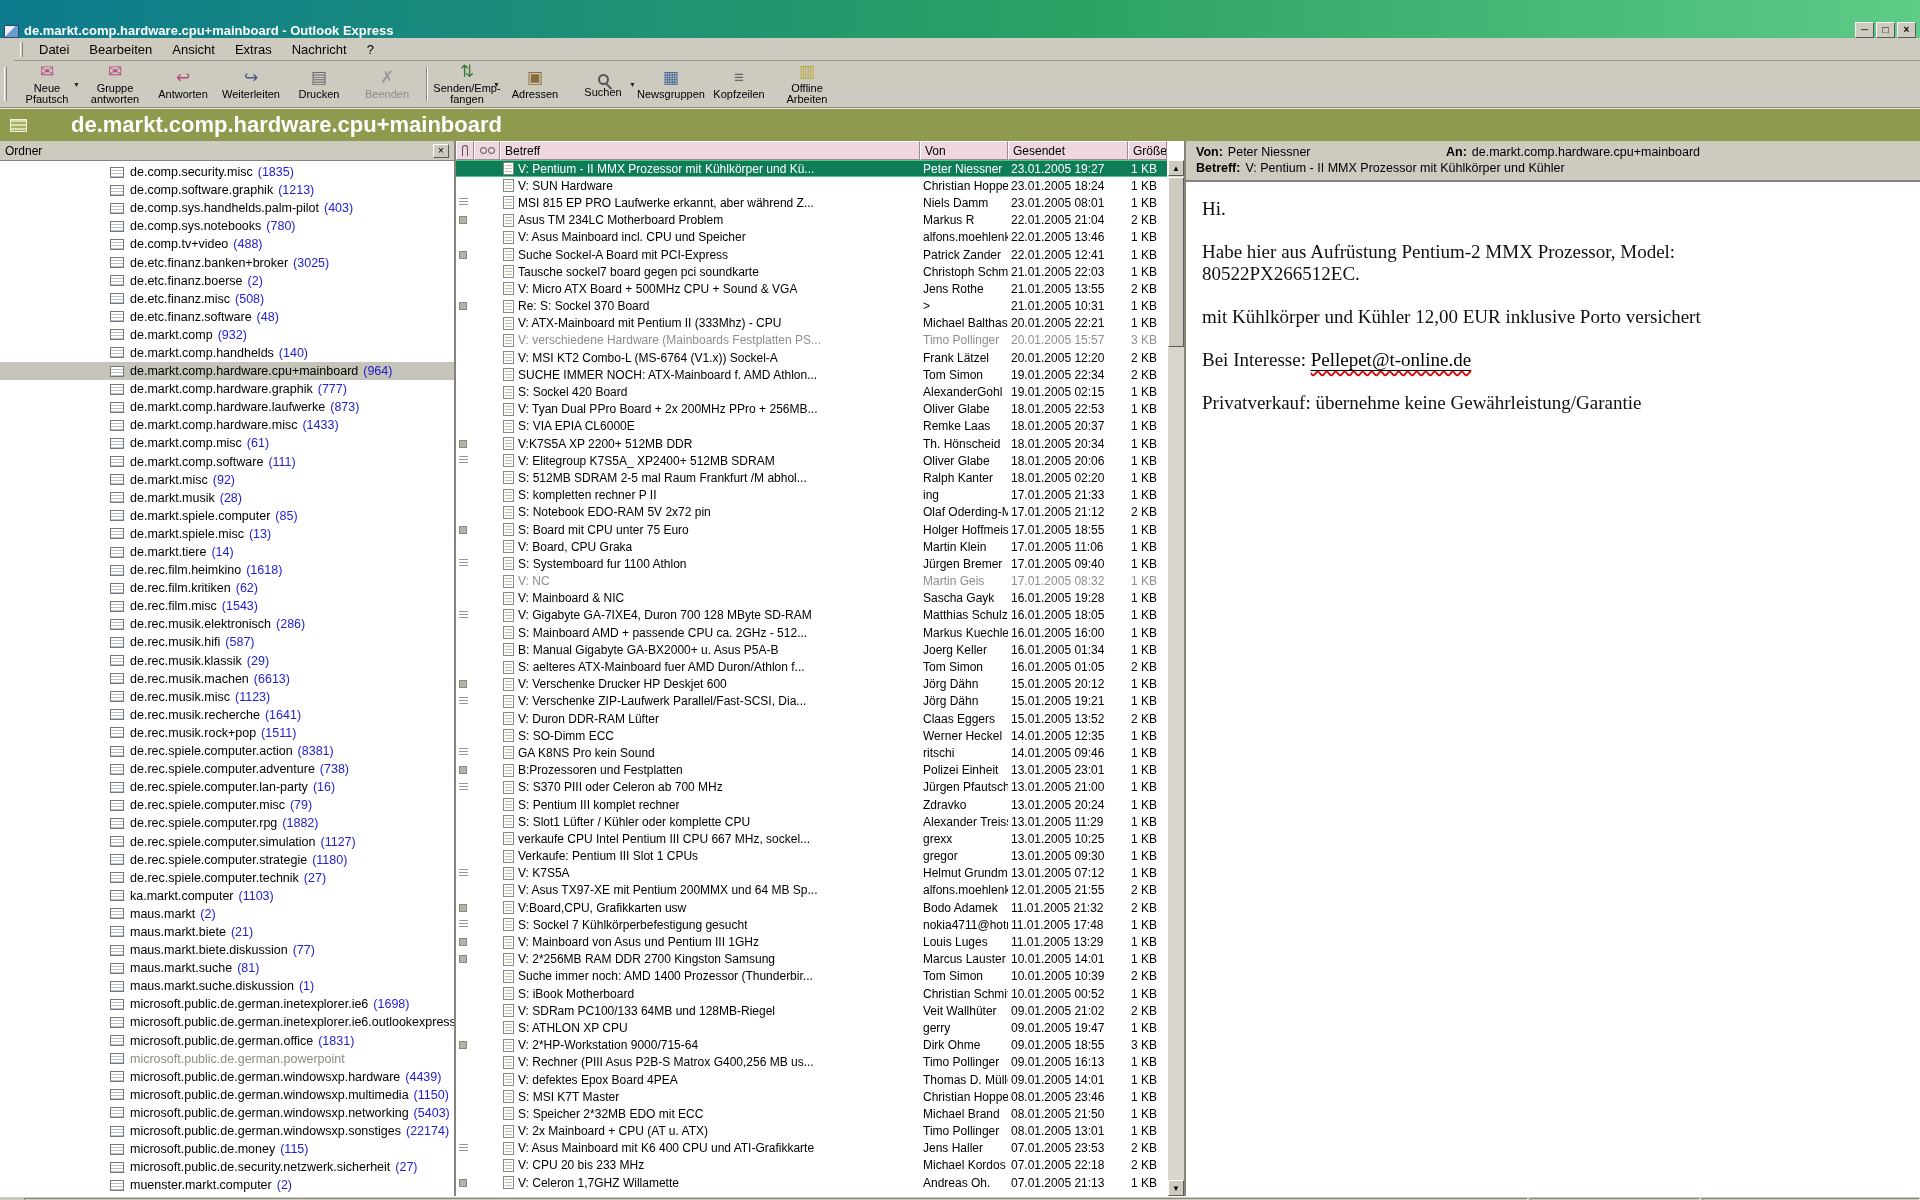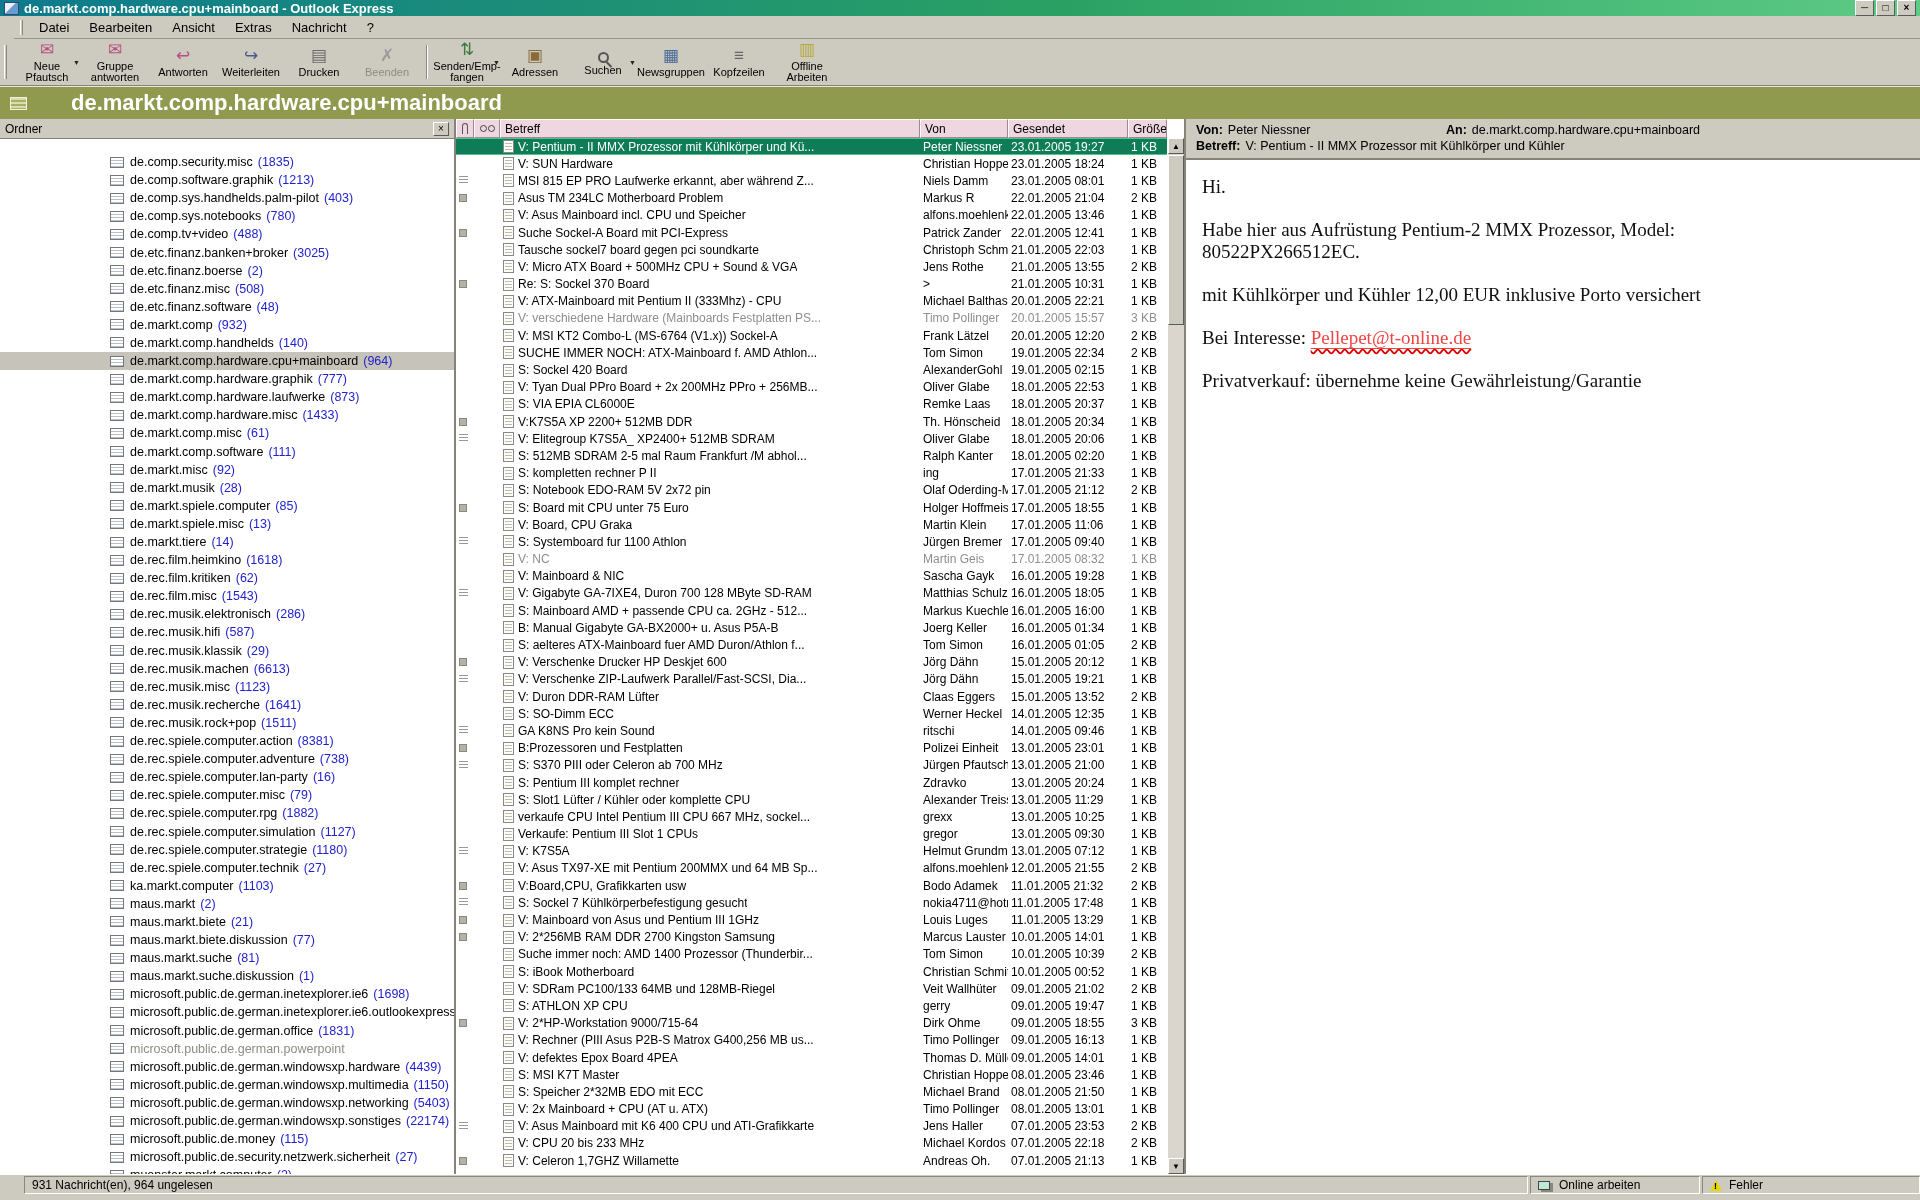--- a/index.html
+++ b/index.html
@@ -1,20 +1,20 @@
 <!DOCTYPE html>
 <html style="--chrome: #cdcac0; --title1: #0d7a8e; --title2: #2aa163; --title3: #5ecb86; --folderbar: #8f9a4f; --header: #eed7e0; --sel: #0e7d57; --selhi: #53c38b; --countblue: #2222cc;"><head>
 <meta charset="utf-8">
 <style>
   * { box-sizing: border-box; }
   html,body { margin:0; padding:0; width:1920px; height:1200px; overflow:hidden;
     font-family:"Liberation Sans",sans-serif; background:var(--chrome,#c9c6bc); }
 
   
-  .titlebar { height:16px; display:flex; align-items:center; padding:0 4px;
+  .titlebar { height:38px; display:flex; align-items:flex-end; padding:0 4px;
     background:linear-gradient(90deg,var(--title1),var(--title2) 55%,var(--title3));
     color:#fff; font-weight:bold; font-size:13px; }
   .app-icon { width:15px; height:13px; background:#fff; border:1px solid #2a4a6a; margin-right:5px;
     background:linear-gradient(135deg,#e8f0ff 45%,#6a9ad0 46%); flex:none; }
   .title-text { white-space:nowrap; }
   .tb-controls { margin-left:auto; display:flex; gap:2px; }
   .tb-controls .wbtn { width:19px; height:16px; background:var(--chrome); font-size:10px; line-height:13px;
     text-align:center; color:#000; border:1px solid; border-color:#fff #5a5a5a #5a5a5a #fff; font-weight:bold; }
 
   
@@ -40,21 +40,21 @@
   .folderbar { height:33px; background:var(--folderbar); display:flex; align-items:center;
     color:#fff; font-weight:bold; font-size:22px; padding:0 10px; border-top:1px solid #e8e8d8; }
   .fb-icon { width:17px; height:13px; border:1px solid #f2f2e0;
     background:repeating-linear-gradient(#d8dc b0 0 2px, #a8b060 2px 4px);
     background:repeating-linear-gradient(#d8dcb0 0 2px, #a8b060 2px 4px); margin-right:44px; flex:none; }
 
   
   .main { display:flex; height:1055px; background:#fff; }
 
   
-  .folder-pane { width:456px; border-right:2px solid #86837a; display:flex; flex-direction:column; background:#fff;gap:12px; }
+  .folder-pane { width:456px; border-right:2px solid #86837a; display:flex; flex-direction:column; background:#fff; }
   .pane-head { height:20px; flex:none; background:var(--chrome); border-bottom:1px solid #86837a;
     display:flex; align-items:center; font-size:12px; padding:0 5px; }
   .pane-close { margin-left:auto; width:16px; height:14px; font-size:10px; line-height:12px; text-align:center;
     background:var(--chrome); border:1px solid; border-color:#fff #5a5a5a #5a5a5a #fff; }
   .tree { flex:1; overflow:hidden; padding-top:2px; }
   .titem { height:18.1px; display:flex; align-items:center; padding-left:110px; font-size:12.5px; white-space:nowrap; }
   .titem.selected { background:#c6c3ba; }
   .titem.dim { color:#8e8b83; }
   .nicon { width:14px; height:11px; border:1px solid #777; flex:none;
     background:repeating-linear-gradient(#fff 0 2px,#b8c0cc 2px 3px); margin-right:6px; }
@@ -95,21 +95,21 @@
 
   
   .preview-pane { flex:1; display:flex; flex-direction:column; background:#fff; }
   .phead { background:var(--chrome); border-bottom:2px solid #86837a; padding:3px 10px 4px; font-size:12.5px; flex:none; }
   .phrow { height:16px; display:flex; align-items:center; white-space:nowrap; overflow:hidden; }
   .lbl { font-weight:bold; margin-right:5px; }
   .von-group { width:250px; display:flex; flex:none; overflow:hidden; }
   .pbody { flex:1; padding:16px 90px 0 16px; font-family:"Liberation Serif",serif; font-size:19px; color:#101010; }
   .pbody p { margin:0 0 21px; }
   .wavy { text-decoration:underline wavy #dd0000; text-underline-offset:4px; }
-  a.maillink { color:#ef4444; }
+  a.maillink { color:#000000; }
 
   
   .statusbar { height:20px; display:flex; background:var(--chrome); font-size:12px; align-items:stretch;
     gap:2px; border-top:1px solid #fff; padding-top:1px;padding-left:24px; }
   .scell { border:1px solid; border-color:#8a877e #fff #fff #8a877e; display:flex; align-items:center; padding:0 7px; white-space:nowrap; }
   .scell.left { flex:1; }
   .scell.online { width:170px; }
   .scell.err { width:218px; }
   .ico-online { width:12px; height:9px; border:1px solid #444; background:#bfe8d8; box-shadow:3px 2px 0 #8a877e; margin-right:9px; flex:none; }
   .ico-warn { width:0; height:0; border-left:6px solid transparent; border-right:6px solid transparent;

